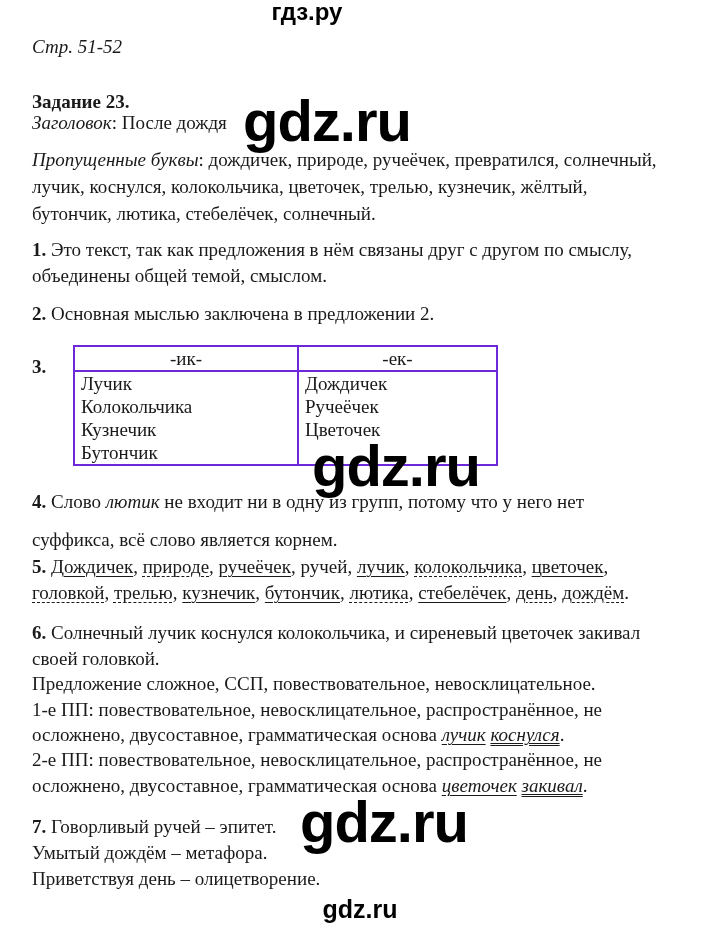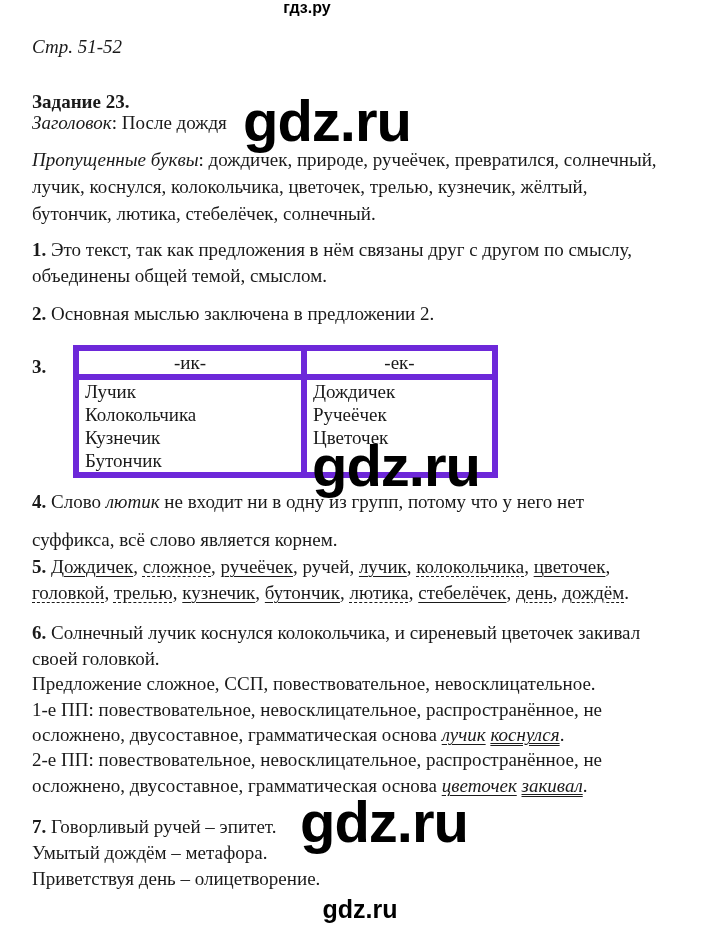--- a/index.html
+++ b/index.html
@@ -5,42 +5,42 @@
   html, body { margin: 0; padding: 0; background: #ffffff; }
   body {
     width: 720px; height: 934px; position: relative; overflow: hidden;
     font-family: "Liberation Serif", "DejaVu Serif", serif;
     color: #1a1a1a;
   }
   .wm {
     position: absolute; font-family: "Liberation Sans", "DejaVu Sans", sans-serif;
     font-weight: bold; color: #000; line-height: 1; white-space: nowrap;
   }
-  .wm-top { top: 0px; left: 0; width: 614px; text-align: center; font-size: 16px; }
+  .wm-top { top: 0px; left: 0; width: 614px; text-align: center; font-size: 24px; }
   .wm-big { font-size: 58px; letter-spacing: -1px; }
   .wm-1 { left: 243px; top: 92px; }
   .wm-2 { left: 312px; top: 437px; }
   .wm-3 { left: 300px; top: 793px; }
   .wm-bottom { top: 897px; left: 0; width: 720px; text-align: center; font-size: 25px; }
 
   .content { position: absolute; left: 24px; top: 0; width: 690px; font-size: 19px; line-height: 25px; }
   .line { position: absolute; left: 8px; white-space: nowrap; }
   .it { font-style: italic; }
   .b { font-weight: bold; margin-top: 16px; }
 
   .u-solid { text-decoration: underline; text-decoration-style: solid; text-decoration-thickness: 1px; text-underline-offset: 3px; }
   .u-dashed { text-decoration: underline; text-decoration-style: dashed; text-decoration-thickness: 1px; text-underline-offset: 3px; }
   .u-double { text-decoration: underline; text-decoration-style: double; text-decoration-thickness: 1px; text-underline-offset: 2px; }
 
   table.suffix {
     position: absolute; left: 49px; top: 345px; width: 425px;
     border-collapse: collapse; font-size: 19px; line-height: 23px;
   }
   table.suffix th, table.suffix td {
-    border: 6px solid #6d28d9; padding: 0 6px; vertical-align: top; font-weight: normal;
+    border: 2px solid #6d28d9; padding: 0 6px; vertical-align: top; font-weight: normal;
   }
   table.suffix th { text-align: center; height: 23px; }
   table.suffix td { text-align: left; }
   table.suffix td div { height: 23px; }
   .col1 { width: 210px; }
 </style>
 </head>
 <body>
 
 <div class="wm wm-top">гдз.ру</div>
@@ -96,21 +96,21 @@
       </tr>
     </tbody>
   </table>
 
   <div class="line" style="top:489px;">
     <span class="b">4.</span><span> Слово </span><span class="it">лютик</span><span> не входит ни в одну из групп, потому что у него нет</span>
   </div>
   <div class="line" style="top:515px;margin-top:12px;">суффикса, всё слово является корнем.</div>
 
   <div class="line" style="top:554px;">
-    <span class="b">5.</span> <span id="a5l1"><span class="u-solid">Дождичек</span><span>, </span><span class="u-dashed">сложное</span><span>, </span><span class="u-solid">ручеёчек</span><span>, ручей, </span><span class="u-solid">лучик</span><span>, </span><span class="u-dashed">колокольчика</span><span>, </span><span class="u-solid">цветочек</span><span>,</span></span>
+    <span class="b">5.</span> <span id="a5l1"><span class="u-solid">Дождичек</span><span>, </span><span class="u-dashed">природе</span><span>, </span><span class="u-solid">ручеёчек</span><span>, ручей, </span><span class="u-solid">лучик</span><span>, </span><span class="u-dashed">колокольчика</span><span>, </span><span class="u-solid">цветочек</span><span>,</span></span>
   </div>
   <div class="line" style="top:580px;font-family:Liberation Serif, serif;">
     <span id="a5l2"><span class="u-dashed">головкой</span><span>, </span><span class="u-dashed">трелью</span><span>, </span><span class="u-solid">кузнечик</span><span>, </span><span class="u-solid">бутончик</span><span>, </span><span class="u-dashed">лютика</span><span>, </span><span class="u-solid">стебелёчек</span><span>, </span><span class="u-dashed">день</span><span>, </span><span class="u-dashed">дождём</span><span>.</span></span>
   </div>
 
   <div class="line" style="top:620px;">
     <span class="b">6.</span><span> Солнечный лучик коснулся колокольчика, и сиреневый цветочек закивал</span>
   </div>
   <div class="line" style="top:646px;">своей головкой.</div>
   <div class="line" style="top:671px;">Предложение сложное, ССП, повествовательное, невосклицательное.</div>

